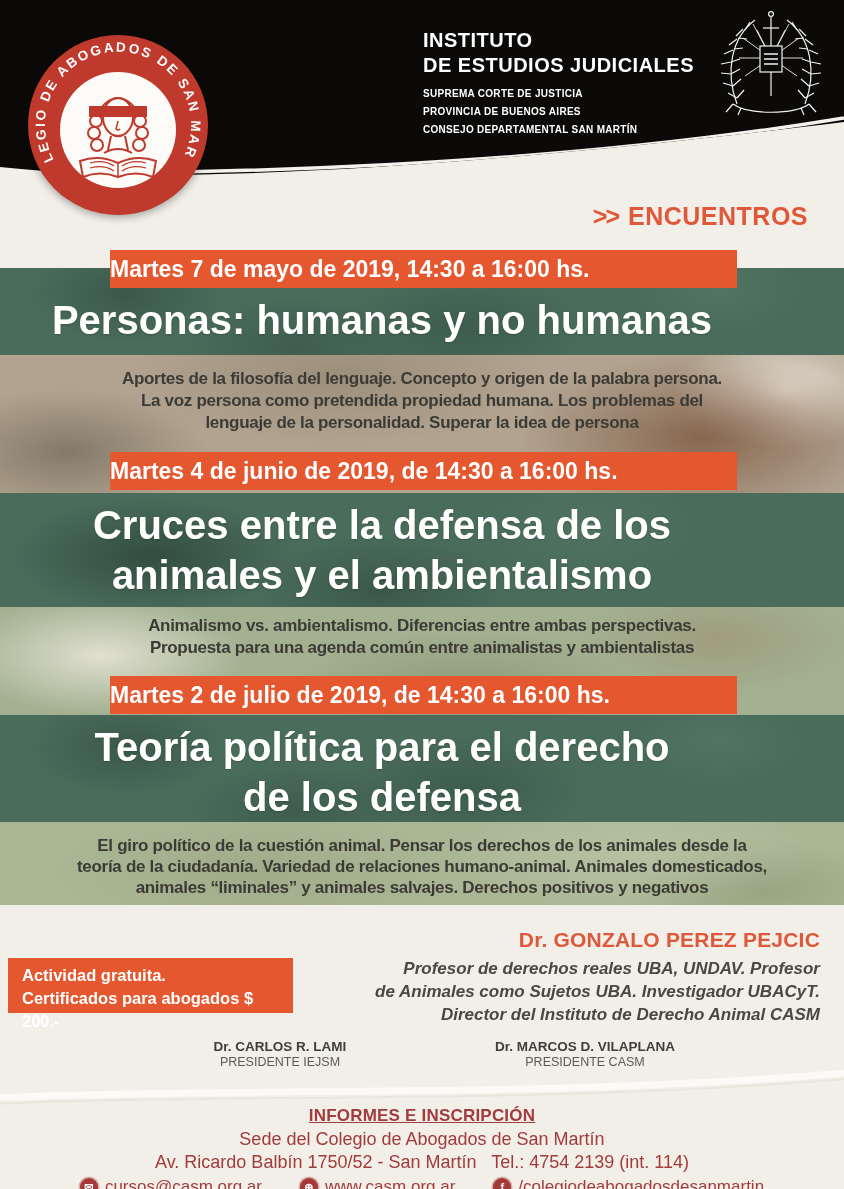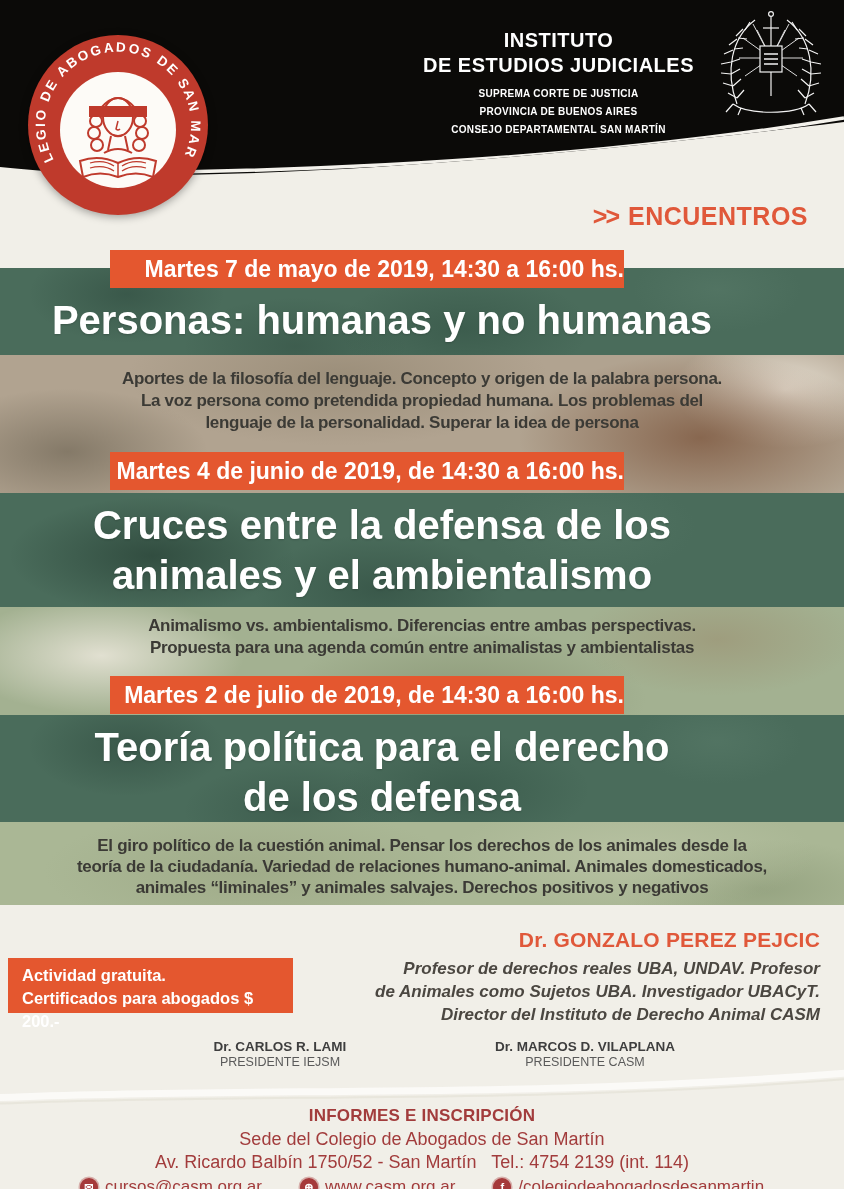--- a/index.html
+++ b/index.html
@@ -5,21 +5,21 @@
   html,body{margin:0;padding:0;background:#888;}
   .poster{
     position:relative; width:844px; height:1189px; margin:0 auto;
     background:#f1efe8; overflow:hidden;
     font-family:"Liberation Sans", sans-serif;
   }
 
   
   #header-svg{position:absolute;top:0;left:0;}
   .institute{
-    position:absolute; top:28px; right:150px; text-align:center; color:#fff;
+    position:absolute; top:28px; right:150px; text-align:left; color:#fff;
   }
   .institute .big{font-size:20px; font-weight:bold; line-height:25px; letter-spacing:.5px;}
   .institute .small{font-size:10px; font-weight:bold; line-height:17px; letter-spacing:.3px; margin-top:1px;}
   .institute .gap{height:6px;}
   #emblem{position:absolute; top:8px; left:712px;}
   #logo{position:absolute; top:33px; left:26px; filter:drop-shadow(0 2px 4px rgba(0,0,0,.35));}
 
   
   .encuentros{
     position:absolute; top:202px; right:36px; font-size:25px; font-weight:bold;
@@ -59,22 +59,22 @@
   #band-photo-3{
     background-color:#aab795;
     background-image:
       radial-gradient(300px 90px at 30% 60%, rgba(150,160,125,.5), transparent 70%),
       radial-gradient(260px 80px at 75% 40%, rgba(192,200,170,.6), transparent 70%),
       radial-gradient(200px 70px at 90% 80%, rgba(120,135,100,.4), transparent 70%);
   }
 
   
   .date-banner{
-    position:absolute; left:110px; width:514px; height:38px; background:#e4572f;
-    color:#fff; font-size:23px; font-weight:bold; text-align:right; line-height:38px;
+    position:absolute; left:110px; width:627px; height:38px; background:#e4572f;
+    color:#fff; font-size:23px; font-weight:bold; text-align:left; line-height:38px;
     white-space:nowrap;
   }
   .ev-title{
     position:absolute; left:0; width:764px; text-align:center; color:#fff;
     font-size:40px; font-weight:bold; line-height:50px; text-shadow:0 1px 2px rgba(0,0,0,.18);
   }
   .ev-title div{white-space:nowrap;}
   .ev-desc{
     position:absolute; left:0; width:844px; text-align:center; color:#3b3a35;
     font-size:17px; font-weight:bold; line-height:22px; letter-spacing:-0.3px;
@@ -100,21 +100,21 @@
   .sign .nm{font-size:13.5px; font-weight:bold; line-height:17px;}
   .sign .rl{font-size:12.5px; color:#5a5a5a; line-height:15px;}
   #sign-1{left:160px; width:240px;}
   #sign-2{left:460px; width:250px;}
 
   
   #swoosh-svg{position:absolute; top:1050px; left:0;}
   .footer{
     position:absolute; top:1104px; left:0; width:844px; text-align:center; color:#a23c3c;
   }
-  .footer .f-title{font-size:17px; font-weight:bold; line-height:24px; letter-spacing:.2px;}
+  .footer .f-title{font-size:17px; font-weight:bold; line-height:24px; letter-spacing:.2px;text-decoration:underline;}
   .footer .f-line{font-size:18px; line-height:23px;}
   .contacts{
     display:flex; justify-content:center; align-items:center; gap:38px; margin-top:3px;
   }
   .contact{display:flex; align-items:center; gap:7px; font-size:17px; color:#a23c3c;}
   .cicon{
     width:18px; height:18px; border-radius:50%; background:#a5393a; color:#fff;
     font-size:11px; line-height:18px; text-align:center; font-weight:bold;
     box-shadow:0 0 0 1.5px rgba(165,57,58,.35);
   }

